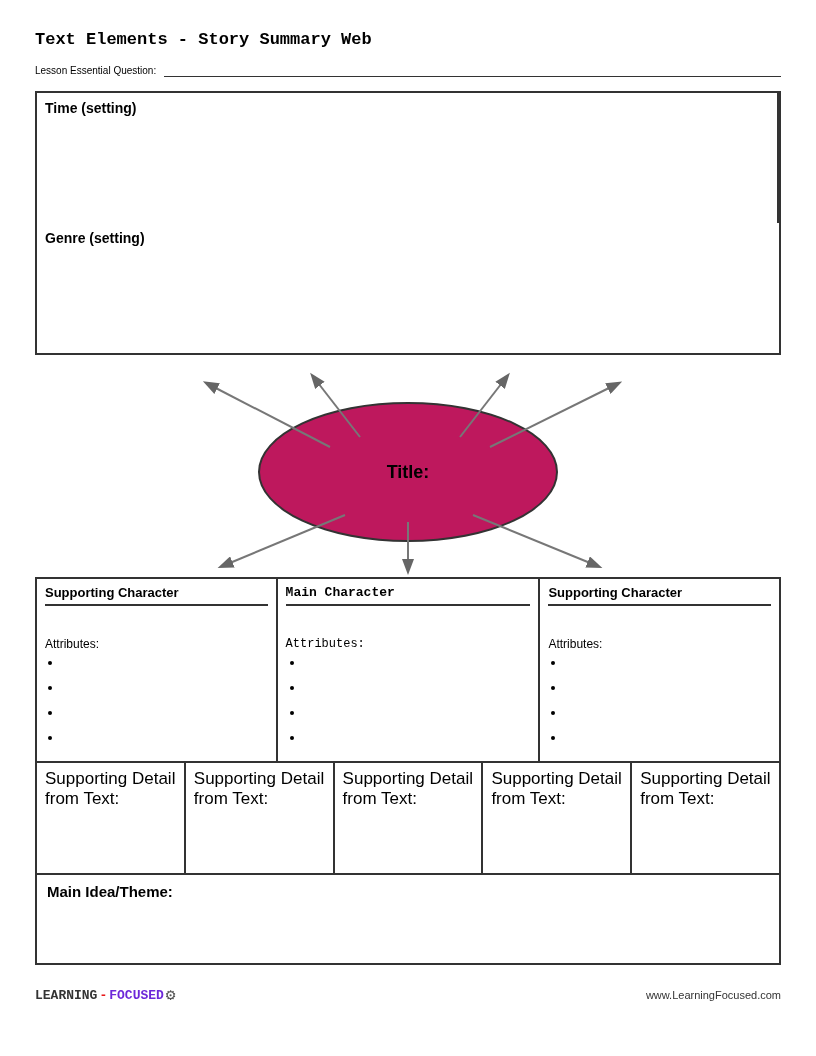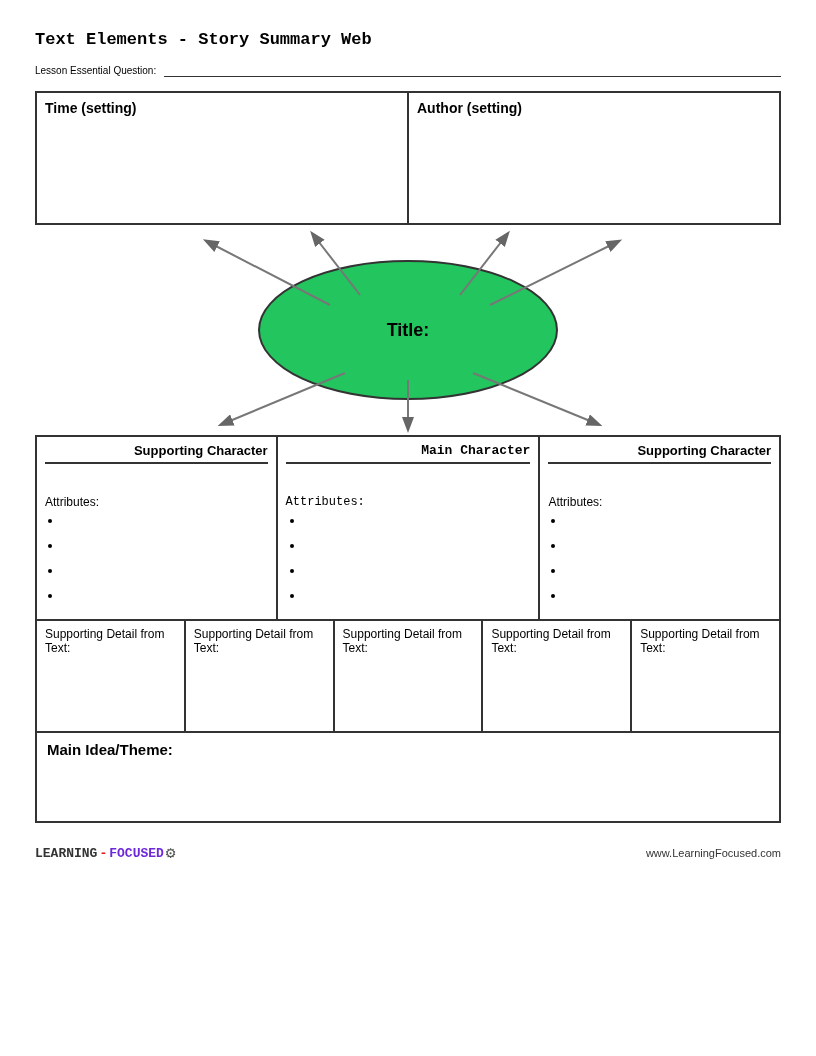--- a/index.html
+++ b/index.html
@@ -27,21 +27,22 @@
       flex: 1;
       border-bottom: 1px solid #333;
       margin-left: 8px;
       height: 14px;
     }
     
     .top-boxes {
       display: flex;
       gap: 0;
       border: 2px solid #333;
-      margin-bottom: 0;
+      margin-bottom: 12px;
+      flex-direction: column;
     }
     .top-box {
       flex: 1;
       border-right: 2px solid #333;
       min-height: 130px;
       padding: 6px 8px;
     }
     .top-box:last-child { border-right: none; }
     .top-box-label {
       font-size: 14px;
@@ -63,21 +64,21 @@
       height: 140px;
     }
     .ellipse {
       width: 100%;
       height: 100%;
       border: 2px solid #333;
       border-radius: 50%;
       display: flex;
       align-items: center;
       justify-content: center;
-      background: #22c55e;
+      background: #be185d;
       position: relative;
       z-index: 2;
     }
     .ellipse-label {
       font-size: 18px;
       font-weight: bold;
     }
     
     .arrows-svg {
       position: absolute;
@@ -100,21 +101,21 @@
       padding: 6px 8px;
       min-height: 160px;
     }
     .char-box:last-child { border-right: none; }
     .char-box-label {
       font-size: 13px;
       font-weight: bold;
       border-bottom: 2px solid #333;
       padding-bottom: 4px;
       margin-bottom: 6px;
-      text-align: right;
+      text-align: left;
     }
     .char-box-attrs {
       font-size: 12px;
       margin-bottom: 4px;
       margin-top: 31px;
     }
     .bullet-list {
       list-style: disc;
       padding-left: 18px;
       font-size: 13px;
@@ -129,21 +130,21 @@
       gap: 0;
       border: 2px solid #333;
       border-top: none;
       margin-bottom: 0;
     }
     .detail-box {
       flex: 1;
       border-right: 2px solid #333;
       padding: 6px 8px;
       min-height: 110px;
-      font-size: 12px;
+      font-size: 17px;
     }
     .detail-box:last-child { border-right: none; }
 
     
     .main-idea-box {
       border: 2px solid #333;
       border-top: none;
       padding: 8px 10px;
       min-height: 90px;
       margin-bottom: 20px;
@@ -190,21 +191,21 @@
 <div class="lesson-question">
   <span>Lesson Essential Question:</span>
   <div class="lesson-question-line"></div>
 </div>
 
 <div class="top-boxes">
   <div class="top-box">
     <span class="top-box-label">Time (setting)</span>
   </div>
   <div class="top-box">
-    <span class="top-box-label">Author (setting)</span>
+    <span class="top-box-label">Genre (setting)</span>
   </div>
 </div>
 
 <div class="web-section">
   <svg class="arrows-svg" viewBox="0 0 746 210" xmlns="http://www.w3.org/2000/svg">
 
     <defs>
       <marker id="arrowhead" markerWidth="8" markerHeight="6" refX="4" refY="3" orient="auto">
         <polygon points="0 0, 8 3, 0 6" fill="#666"></polygon>
       </marker>

